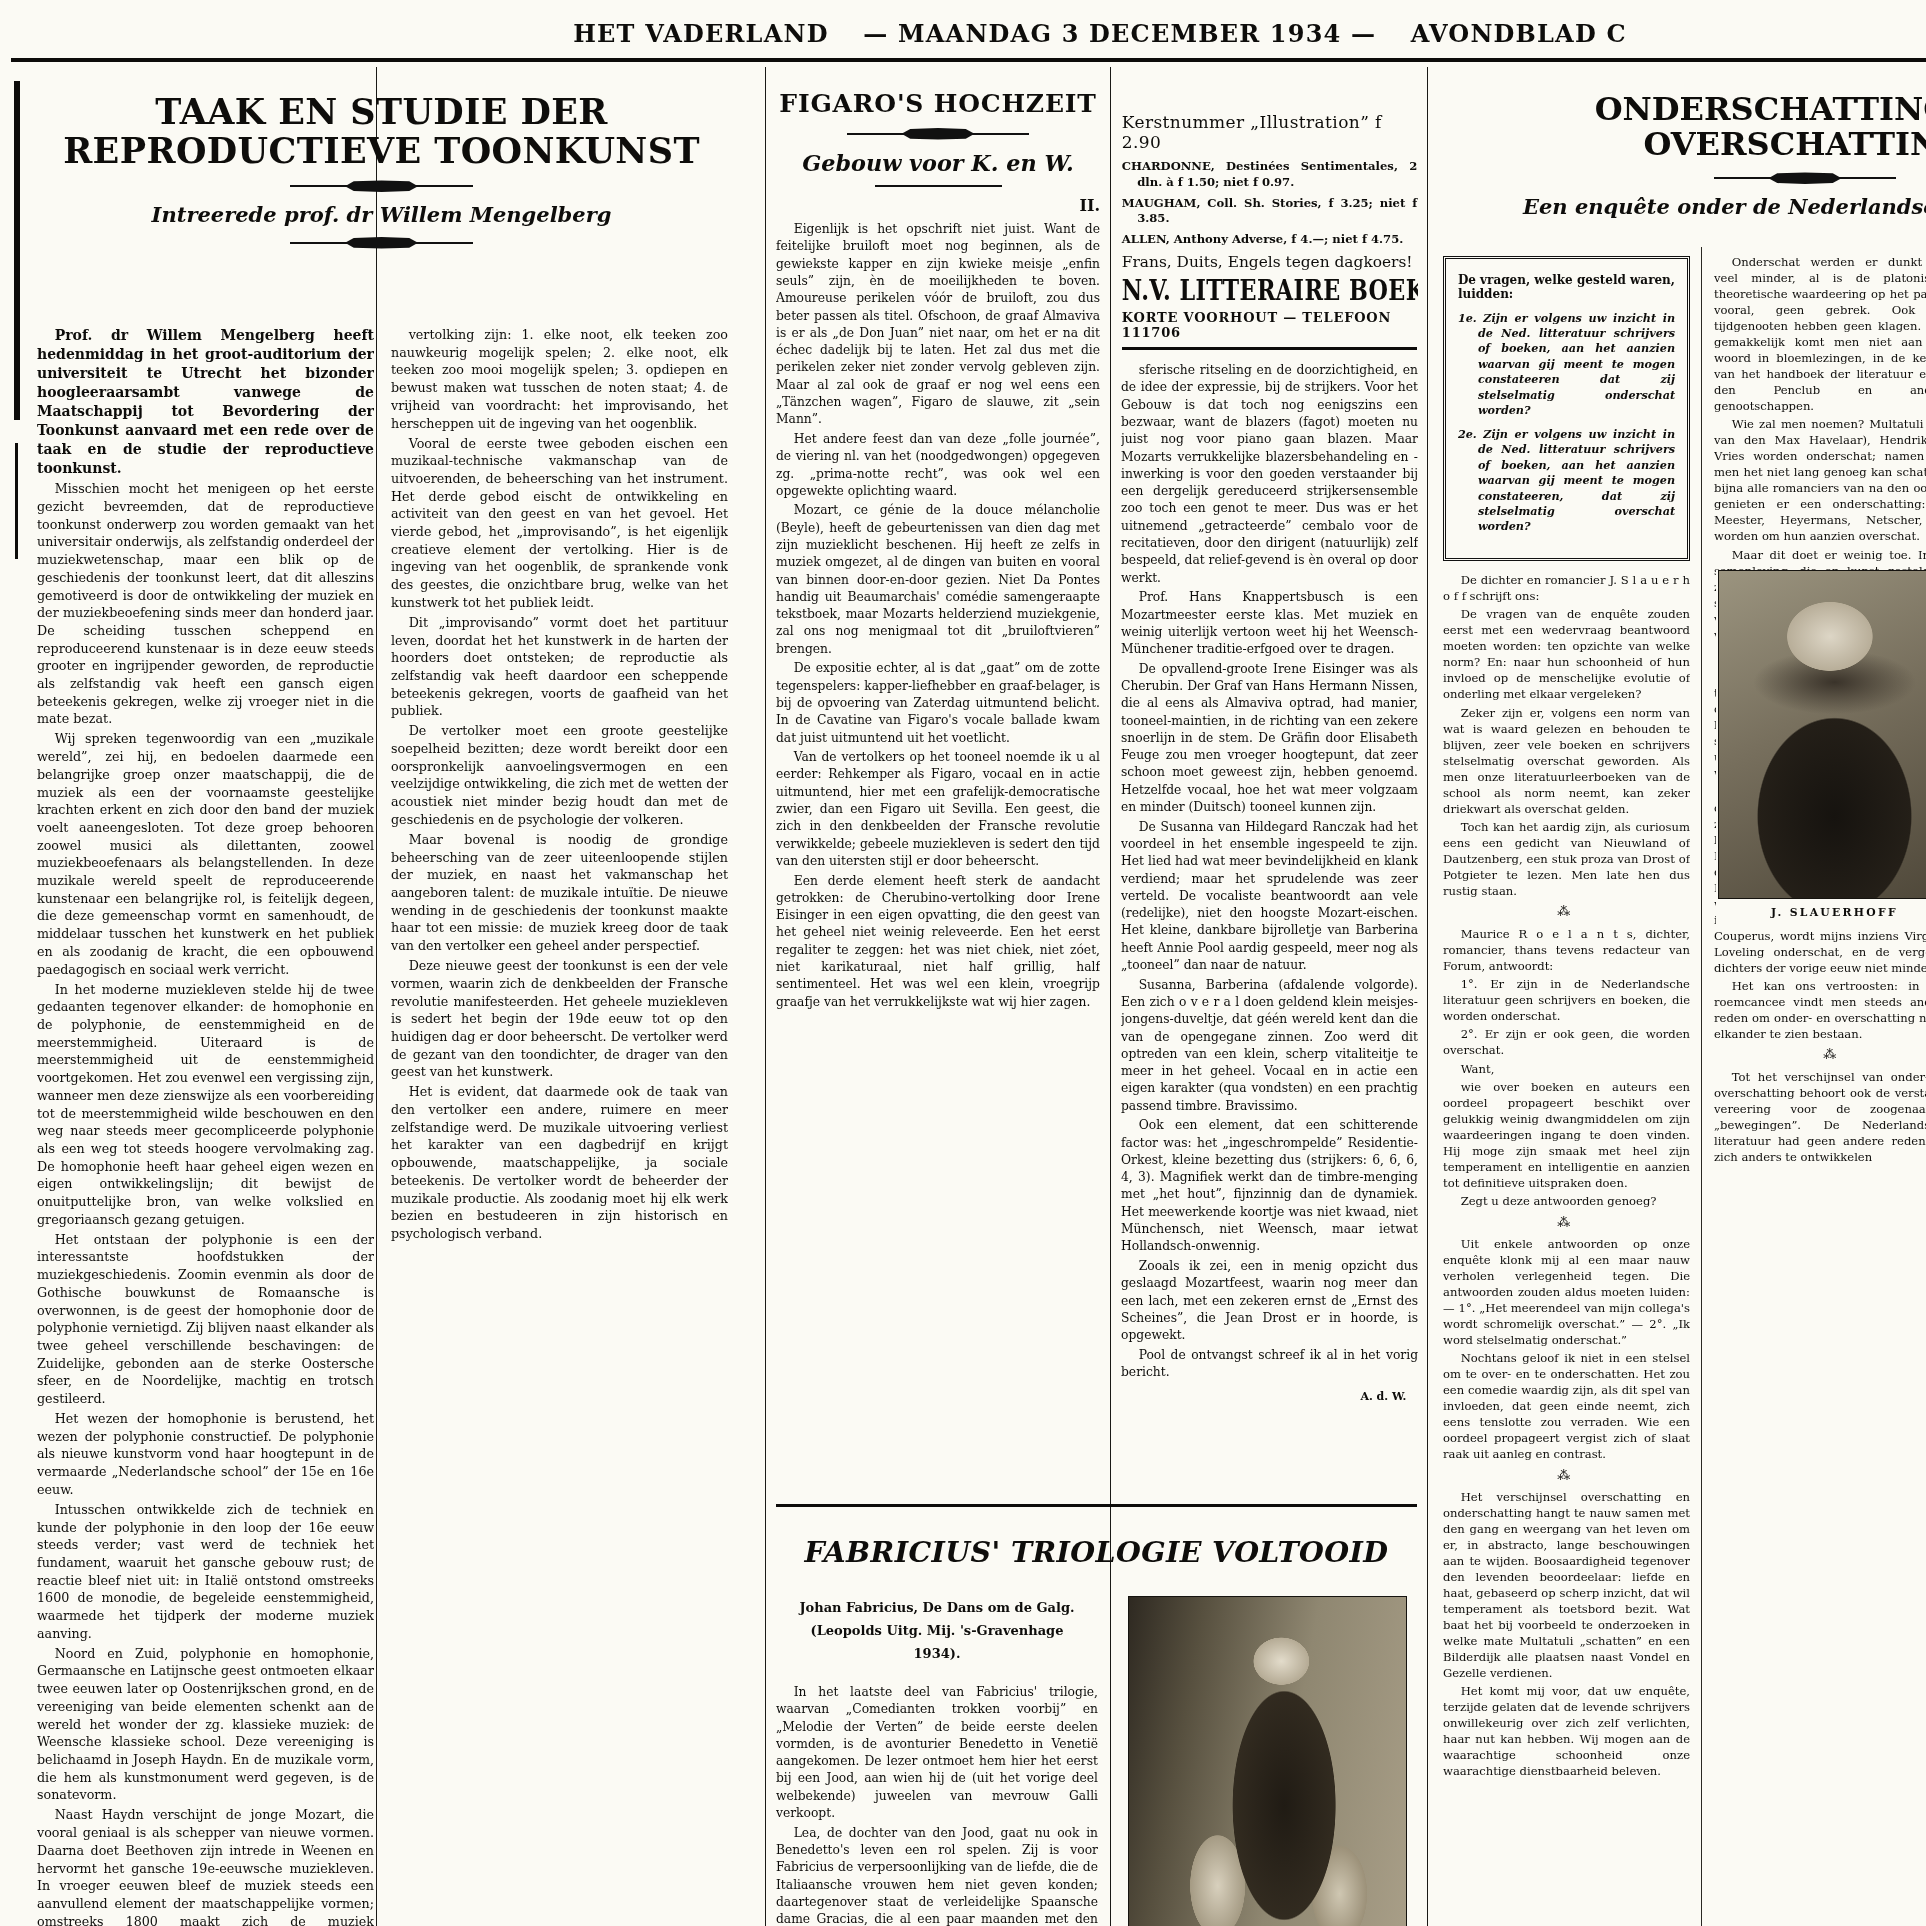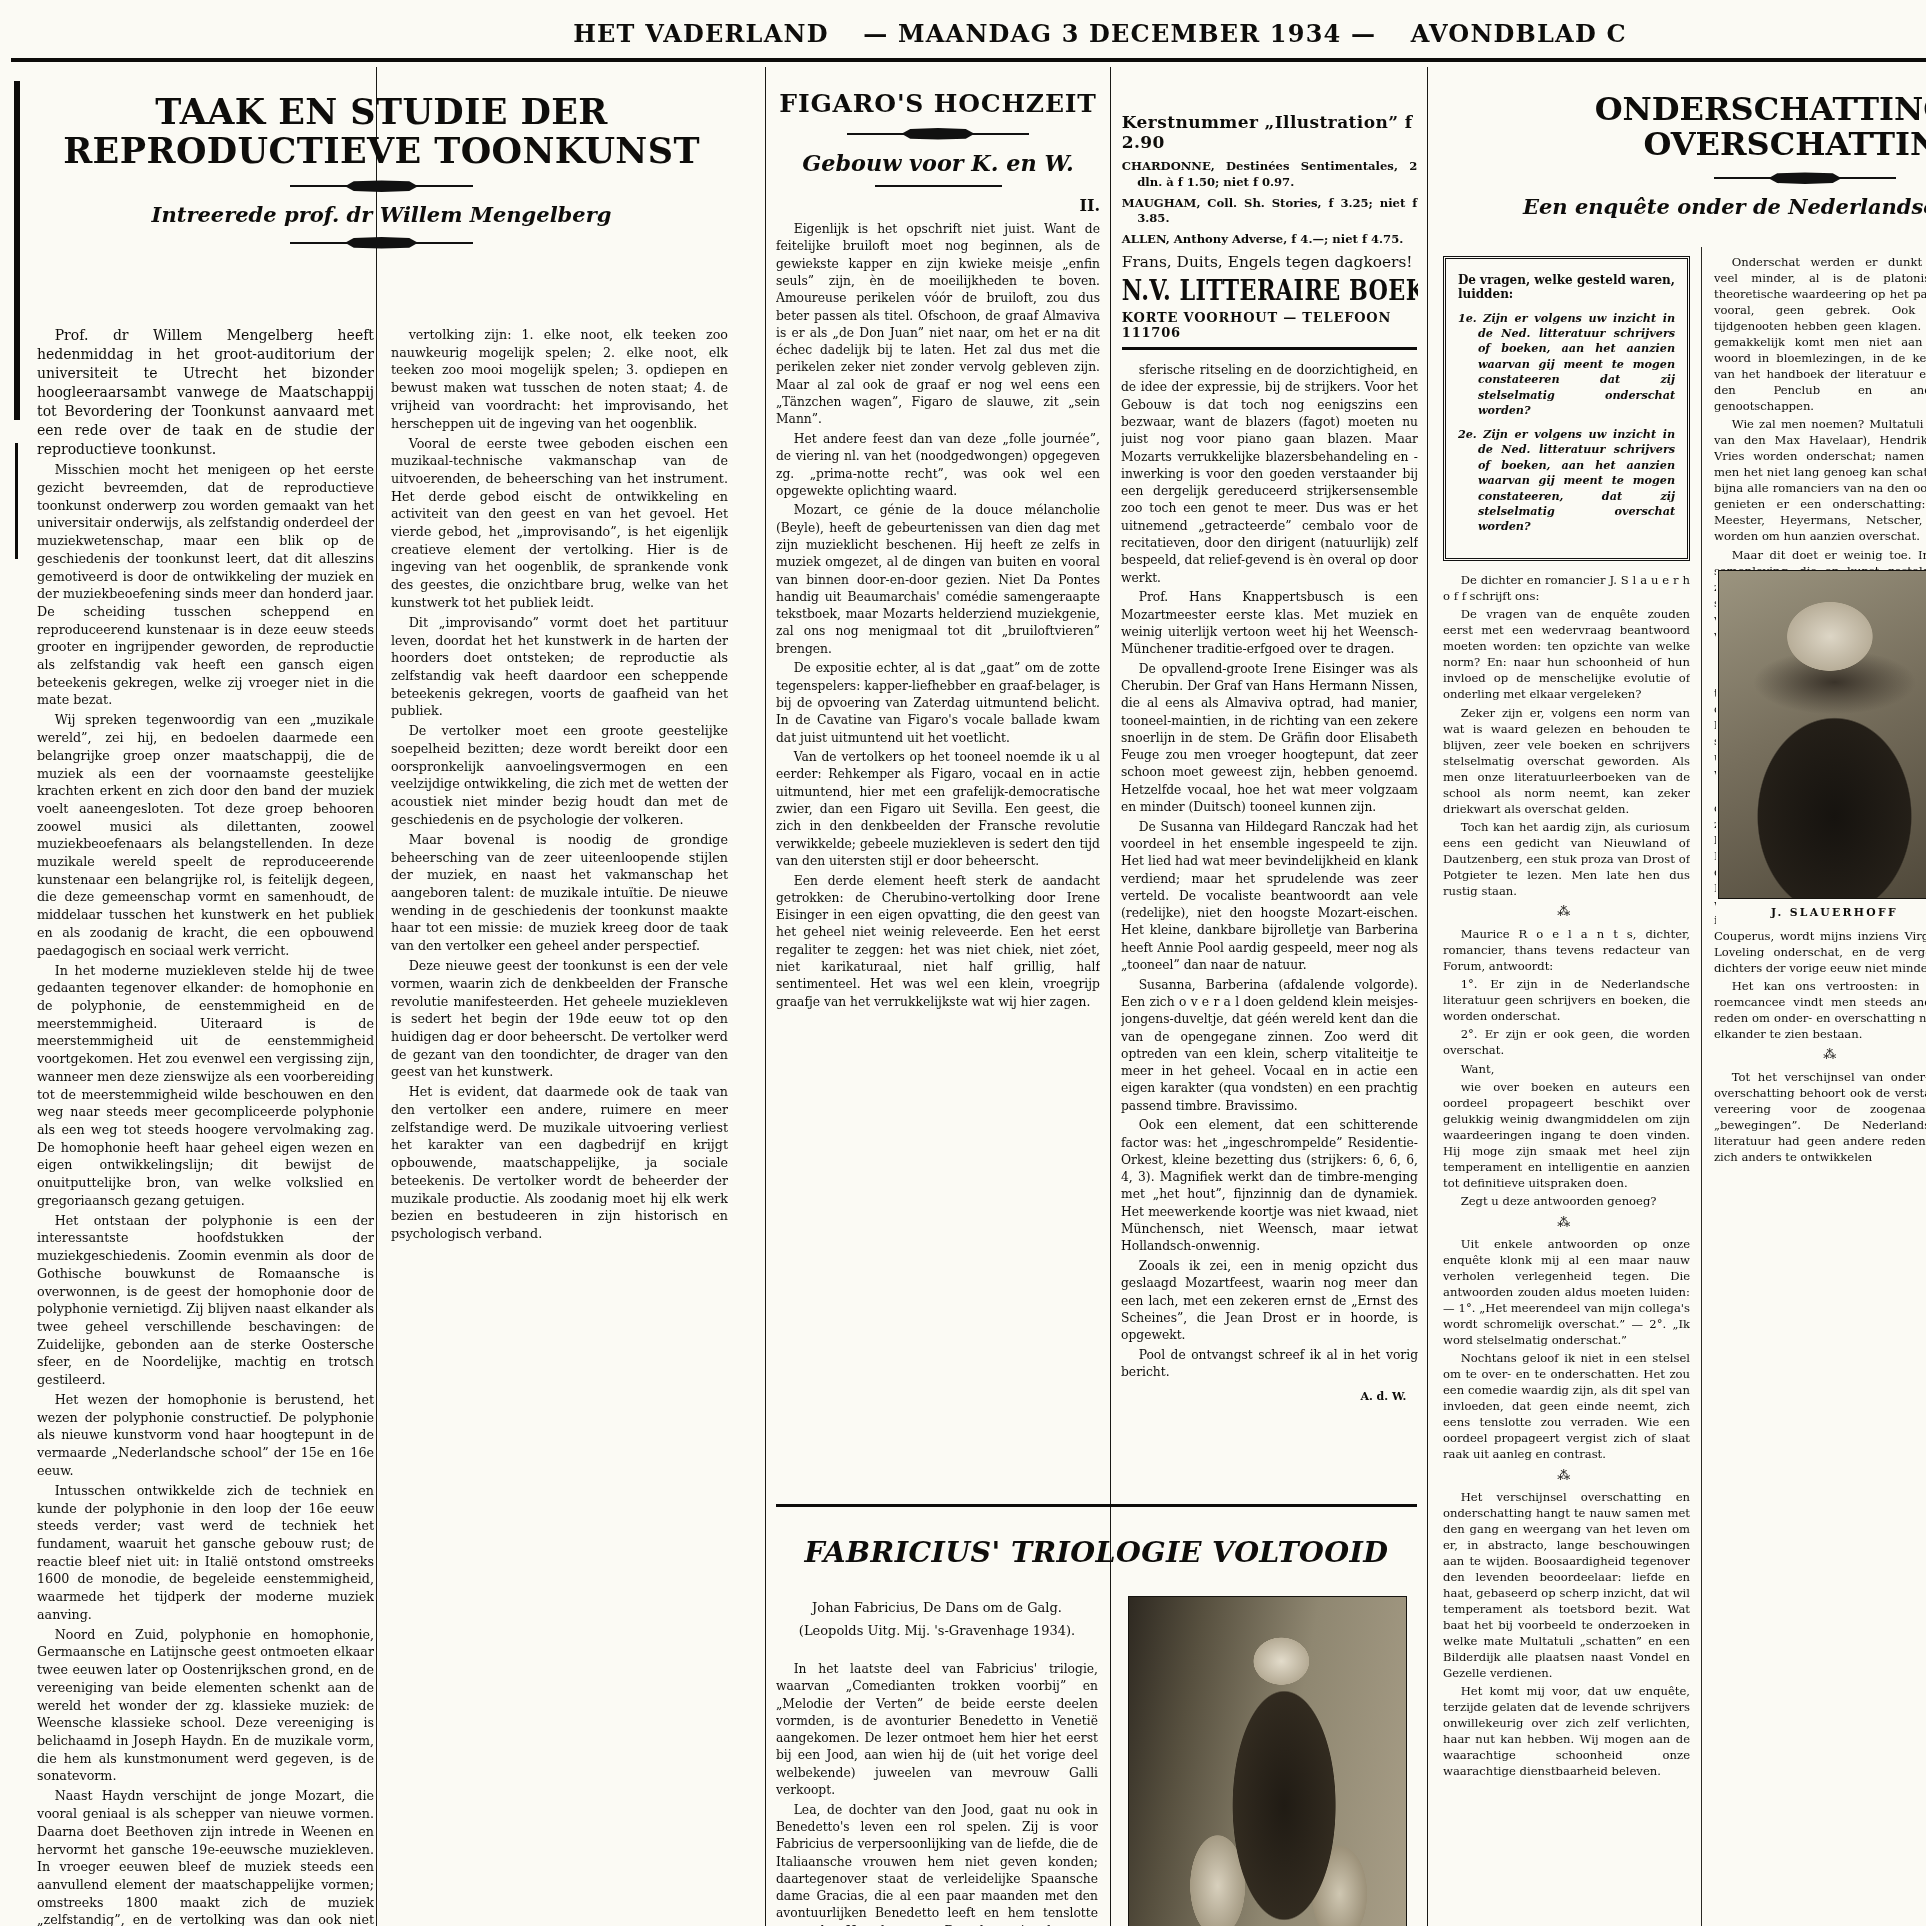--- a/index.html
+++ b/index.html
@@ -24,30 +24,30 @@
   .headline-md{font-size:25px;font-weight:bold;text-align:center;letter-spacing:0.8px;}
   .headline-italic{font-size:28.5px;font-weight:bold;font-style:italic;text-align:center;letter-spacing:0.4px;}
   .subhead-italic{font-size:21px;font-weight:bold;font-style:italic;text-align:center;}
   .part-label{font-size:16px;font-weight:bold;text-align:right;margin:6.2px 0;}
   
   .coltext p{margin:0 0 2.3px 0;text-indent:17.7px;text-align:justify;hyphens:auto;-webkit-hyphens:auto;}
   .fs-a p{font-size:12.7px;line-height:17.7px;}
   .fs-b p{font-size:12.3px;line-height:17.3px;}
   .fs-c p{font-size:11.6px;line-height:16px;}
   .coltext p.star-sep{text-indent:0;text-align:center;font-size:13px;letter-spacing:5.4px;margin:5.4px 0;}
-  .lead p:first-child, p.lead{font-weight:normal;font-size:14px;line-height:19px;text-indent:17.7px;}
+  .lead p:first-child, p.lead{font-weight:bold;font-size:14px;line-height:19px;text-indent:17.7px;}
   .byline{text-align:right;font-weight:bold;font-size:11px;margin-top:9px;padding-right:11.6px;}
   
   .qbox{border:1.9px solid #111;outline:1.5px solid #111;outline-offset:1.9px;margin:3.9px 2.3px 13px 2.3px;padding:14.6px 11.6px;}
   .qbox .intro{font-weight:bold;font-size:12px;margin:0 0 9.2px 0;}
   .qbox p.q{font-style:italic;font-weight:bold;font-size:11.2px;line-height:15.4px;margin:0 0 8.5px 0;
             text-indent:-20px;padding-left:20px;text-align:justify;}
   
   .ad{padding:2.3px 0.8px 0 0.8px;}
-  .ad .ad-top{font-weight:bold;font-size:17px;letter-spacing:0.4px;margin-bottom:7px;}
+  .ad .ad-top{font-weight:normal;font-size:17px;letter-spacing:0.4px;margin-bottom:7px;}
   .ad p.ad-item{font-weight:bold;font-size:11.6px;line-height:15.4px;margin:0 0 5.4px 0;text-indent:-15.4px;padding-left:15.4px;text-align:justify;}
   .ad .ad-slogan{font-size:15.4px;margin:3.9px 0 6.2px 0;}
   .ad .ad-name{font-size:22.3px;font-weight:bold;letter-spacing:0.4px;transform:scaleY(1.25);transform-origin:left center;margin:5.4px 0 7.7px 0;white-space:nowrap;}
   .ad .ad-address{font-size:13px;font-weight:bold;letter-spacing:0.8px;margin-bottom:6.2px;}
   .ad-rule{height:3.9px;background:#0d0c0a;margin-top:3.1px;}
   
   .photo{border:1.5px solid #15130f;margin:0 auto;position:relative;}
   .photo-caption{text-align:center;font-size:10.8px;font-weight:bold;letter-spacing:1.2px;margin:7px 0 10px 0;}
   #photo-slauerhoff{width:231px;height:327px;
     background:

